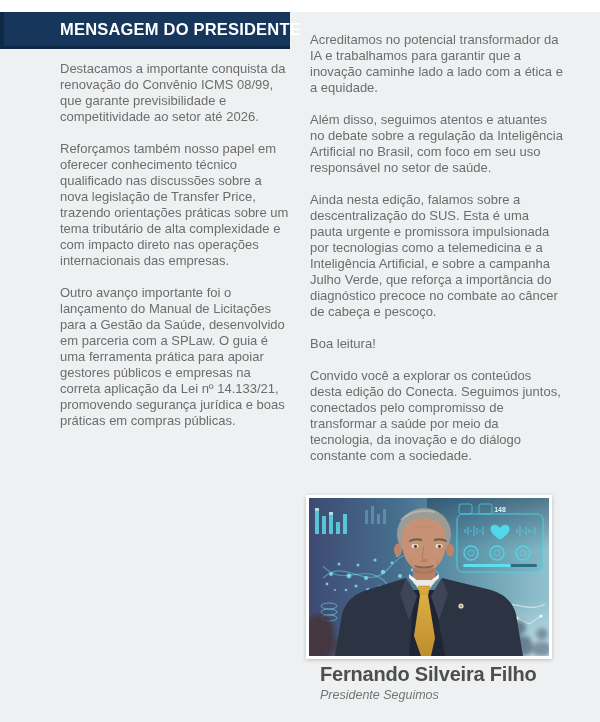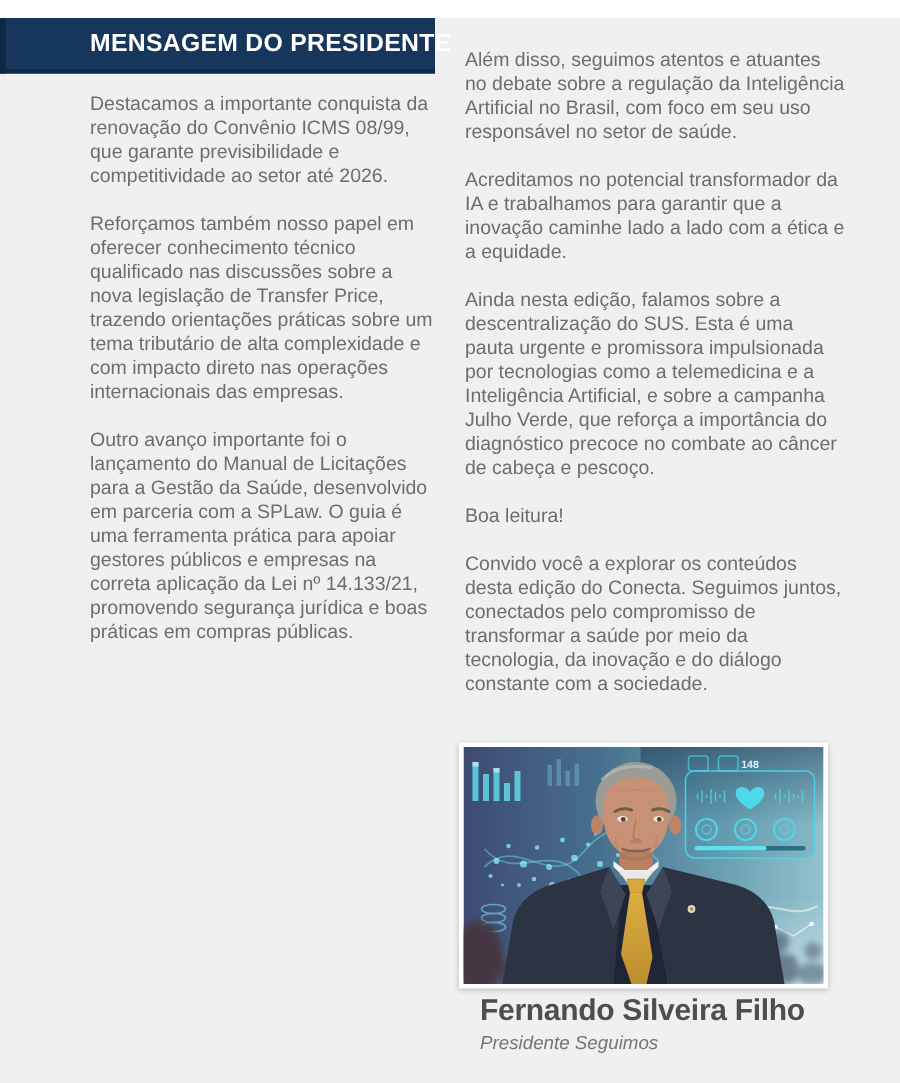--- a/index.html
+++ b/index.html
@@ -51,22 +51,22 @@
     <span class="banner-title">MENSAGEM DO PRESIDENTE</span>
   </div>
 
   <div class="col col-left">
       <p>Destacamos a importante conquista da renovação do Convênio ICMS 08/99, que garante previsibilidade e competitividade ao setor até 2026.</p>
       <p>Reforçamos também nosso papel em oferecer conhecimento técnico qualificado nas discussões sobre a nova legislação de Transfer Price, trazendo orientações práticas sobre um tema tributário de alta complexidade e com impacto direto nas operações internacionais das empresas.</p>
       <p>Outro avanço importante foi o lançamento do Manual de Licitações para a Gestão da Saúde, desenvolvido em parceria com a SPLaw. O guia é uma ferramenta prática para apoiar gestores públicos e empresas na correta aplicação da Lei nº 14.133/21, promovendo segurança jurídica e boas práticas em compras públicas.</p>
     </div>
 
   <div class="col col-right">
+      <p>Acreditamos no potencial transformador da IA e trabalhamos para garantir que a inovação caminhe lado a lado com a ética e a equidade.</p>
       <p>Além disso, seguimos atentos e atuantes no debate sobre a regulação da Inteligência Artificial no Brasil, com foco em seu uso responsável no setor de saúde.</p>
-      <p>Acreditamos no potencial transformador da IA e trabalhamos para garantir que a inovação caminhe lado a lado com a ética e a equidade.</p>
       <p>Ainda nesta edição, falamos sobre a descentralização do SUS. Esta é uma pauta urgente e promissora impulsionada por tecnologias como a telemedicina e a Inteligência Artificial, e sobre a campanha Julho Verde, que reforça a importância do diagnóstico precoce no combate ao câncer de cabeça e pescoço.</p>
       <p>Boa leitura!</p>
       <p>Convido você a explorar os conteúdos desta edição do Conecta. Seguimos juntos, conectados pelo compromisso de transformar a saúde por meio da tecnologia, da inovação e do diálogo constante com a sociedade.</p>
     </div>
 
   <figure class="photo">
     <svg viewBox="0 0 240 158" xmlns="http://www.w3.org/2000/svg">
       <defs>
         <linearGradient id="bg" x1="0" y1="0" x2="1" y2="0">
           <stop offset="0" stop-color="#3e4a72"></stop>

